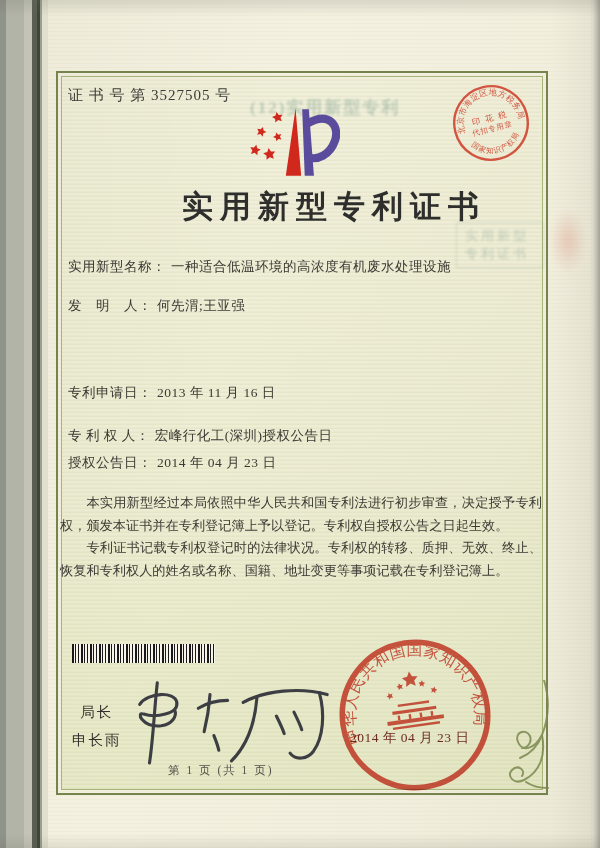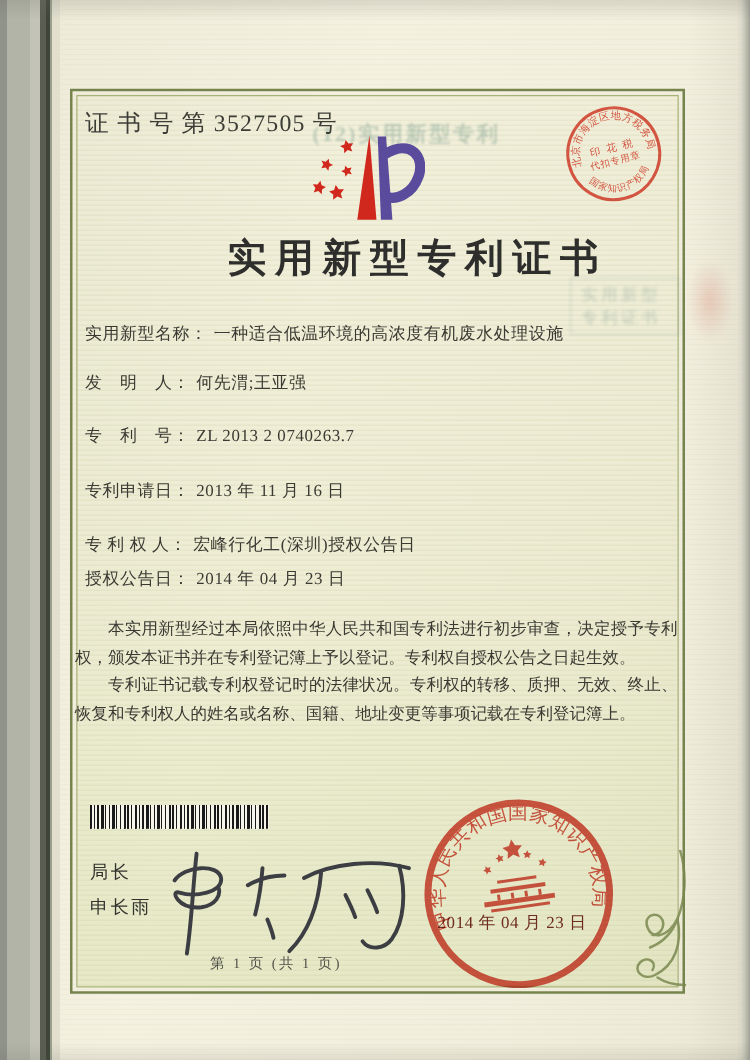--- a/index.html
+++ b/index.html
@@ -19,34 +19,34 @@
   .top-shade{left:0;top:0;width:600px;height:16px;background:linear-gradient(180deg,rgba(110,110,100,0.20),rgba(0,0,0,0));}
   .bottom-shade{left:0;bottom:0;width:600px;height:14px;background:linear-gradient(0deg,rgba(80,80,70,0.12),rgba(0,0,0,0));}
   .right-curve{right:8px;top:0;width:42px;height:848px;background:linear-gradient(90deg,rgba(0,0,0,0),rgba(90,90,75,0.07));}
   
   .frame{left:56px;top:71px;width:488px;height:720px;border:2px solid #75834d;}
   .frame-inner{position:absolute;inset:3px;border:1px solid #a8b378;
     background:
       repeating-linear-gradient(0deg, rgba(150,175,100,0.10) 0 1px, rgba(0,0,0,0) 1px 4px),
       linear-gradient(180deg, rgba(214,224,166,0.10) 0%, rgba(206,219,150,0.16) 55%, rgba(198,214,140,0.30) 100%);}
   
-  .certno{left:68px;top:86px;font-size:19px;letter-spacing:1px;color:#3c3c36;}
+  .certno{left:68px;top:86px;font-size:15px;letter-spacing:1px;color:#3c3c36;}
   .title{left:40px;top:186px;width:520px;text-align:center;font-size:31px;font-weight:700;letter-spacing:7px;color:#2e2f2c;padding-left:34px;}
   .field{left:68px;width:470px;font-size:13.5px;color:#3a3a33;letter-spacing:.5px;white-space:nowrap;}
   .field .lab{color:#3a3a33;}
   .field .val{margin-left:5px;}
   .f0{top:258px}.f1{top:297px}.f2{top:340px}.f3{top:384px}.f4{top:427px}.f5{top:454px}
   .body-text{left:60px;top:492px;width:482px;font-size:13.2px;line-height:22.5px;color:#3a3a33;text-align:justify;font-family:Liberation Serif, serif;}
   .body-text p{margin:0;text-indent:2em;}
   .barcode{left:72px;top:644px;width:143px;height:19px;background-color:#f7f5ea;
     background-image:
       repeating-linear-gradient(90deg,#191919 0 1px,rgba(0,0,0,0) 1px 3px),
       repeating-linear-gradient(90deg,#191919 0 2px,rgba(0,0,0,0) 2px 9px),
       repeating-linear-gradient(90deg,#191919 0 1px,rgba(0,0,0,0) 1px 6px);}
-  .signer{left:72px;top:684px;font-size:14.5px;letter-spacing:2px;color:#33332d;line-height:28px;}
+  .signer{left:72px;top:698px;font-size:14.5px;letter-spacing:2px;color:#33332d;line-height:28px;text-align:center;}
   .seal-date{left:350px;top:729px;font-size:13.5px;color:#6e2b22;letter-spacing:.5px;white-space:nowrap;}
   .footer{left:168px;top:763px;width:200px;text-align:left;font-size:11.5px;color:#52524a;letter-spacing:2px;}
   
   .ghost-top{left:250px;top:96px;width:280px;font-size:17px;font-weight:700;color:rgba(108,148,134,0.38);filter:blur(1px);letter-spacing:2px;}
   .ghost-side{left:456px;top:222px;width:70px;padding:4px 8px;border:1px solid rgba(110,150,140,0.22);
     font-size:13px;line-height:18px;color:rgba(100,140,130,0.32);filter:blur(1.1px);letter-spacing:3px;}
   .ghost-red{left:550px;top:208px;width:36px;height:66px;border-radius:10px;
     background:radial-gradient(closest-side,rgba(205,65,45,0.20),rgba(205,65,45,0));filter:blur(3px);}
   .svg-abs{position:absolute;}
   .seal-office{opacity:.84;mix-blend-mode:multiply;}
@@ -84,23 +84,20 @@
     <path d="M58,17 C80,4 90,20 85,34 C80,48 68,53 59,50" fill="none" stroke="#5a4b9d" stroke-width="8" stroke-linecap="round"></path>
   </svg>
 
   <div class="abs title">实用新型专利证书</div>
 
   <div class="abs field f0">
     <span class="lab">实用新型名称：</span><span class="val">一种适合低温环境的高浓度有机废水处理设施</span>
   </div>
   <div class="abs field f1">
     <span class="lab">发　明　人：</span><span class="val">何先渭;王亚强</span>
-  </div>
-  <div class="abs field f2">
-    <span class="lab">专　利　号：</span><span class="val">ZL 2013 2 0740263.7</span>
   </div>
   <div class="abs field f3">
     <span class="lab">专利申请日：</span><span class="val">2013 年 11 月 16 日</span>
   </div>
   <div class="abs field f4">
     <span class="lab">专 利 权 人：</span><span class="val">宏峰行化工(深圳)授权公告日</span>
   </div>
   <div class="abs field f5">
     <span class="lab">授权公告日：</span><span class="val">2014 年 04 月 23 日</span>
   </div>

